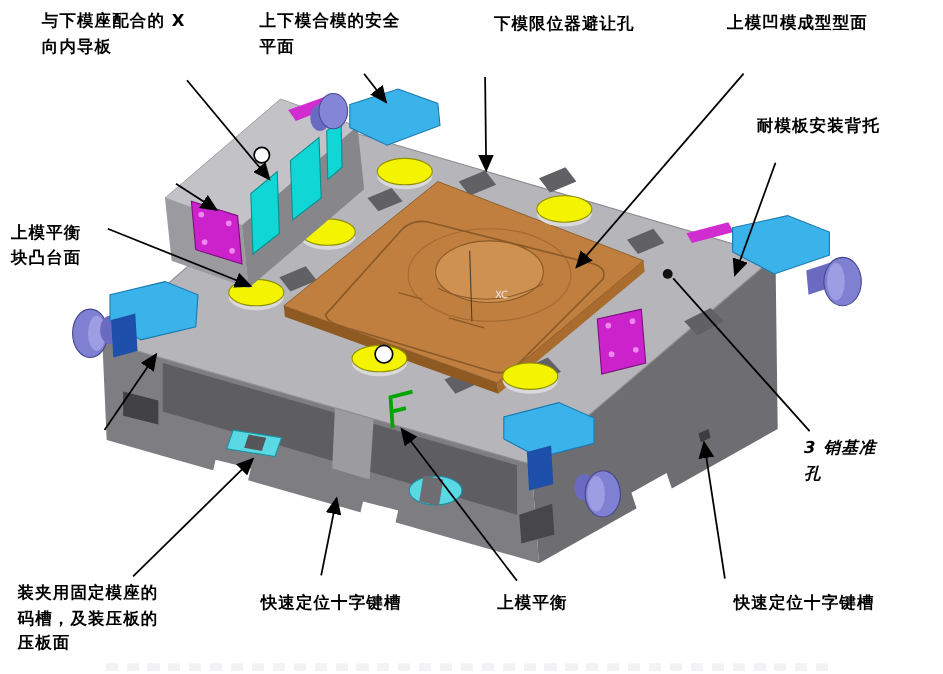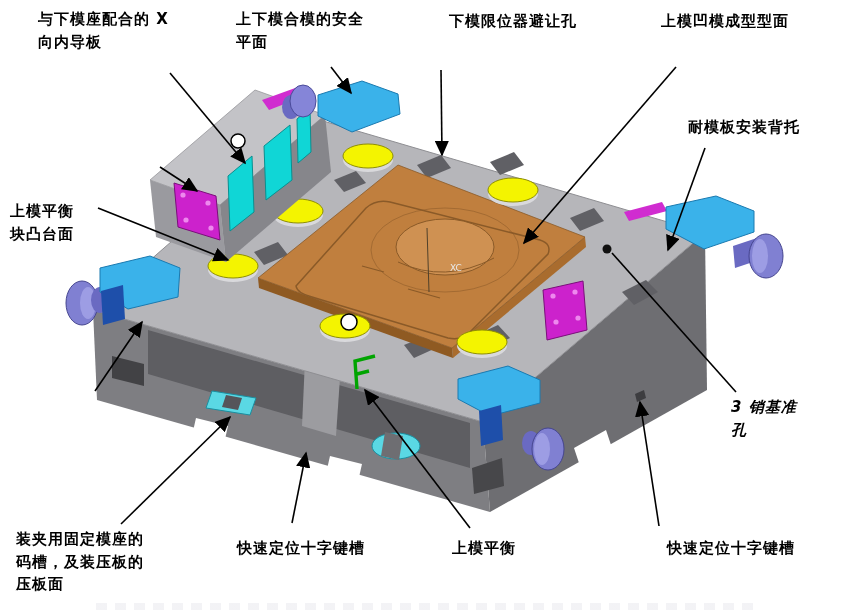--- a/index.html
+++ b/index.html
@@ -175,21 +175,21 @@
       <line x1="736" y1="392" x2="612" y2="253" stroke="#000000" stroke-width="1.6"></line>
     </svg>
 
   <div id="label-layer">
       <div class="callout" style="left: 38px; top: 8px;">与下模座配合的 X
 向内导板</div>
       <div class="callout" style="left: 236px; top: 8px;">上下模合模的安全
 平面</div>
       <div class="callout" style="left: 449px; top: 10px;">下模限位器避让孔</div>
       <div class="callout" style="left: 661px; top: 10px; font-family: Liberation Serif, serif;">上模凹模成型型面</div>
-      <div class="callout" style="left: 688px; top: 116px;">耐模板安装背托</div>
+      <div class="callout" style="left: 688px; top: 103px;">耐模板安装背托</div>
       <div class="callout" style="left: 10px; top: 200px;">上模平衡
 块凸台面</div>
       <div class="callout" style="left: 16px; top: 528px;">装夹用固定模座的
 码槽，及装压板的
 压板面</div>
       <div class="callout" style="left: 237px; top: 537px;">快速定位十字键槽</div>
       <div class="callout" style="left: 452px; top: 537px;">上模平衡</div>
       <div class="callout" style="left: 667px; top: 537px;">快速定位十字键槽</div>
       <div class="callout" style="left: 731px; top: 396px; font-style: italic;">3  销基准
 孔</div>

